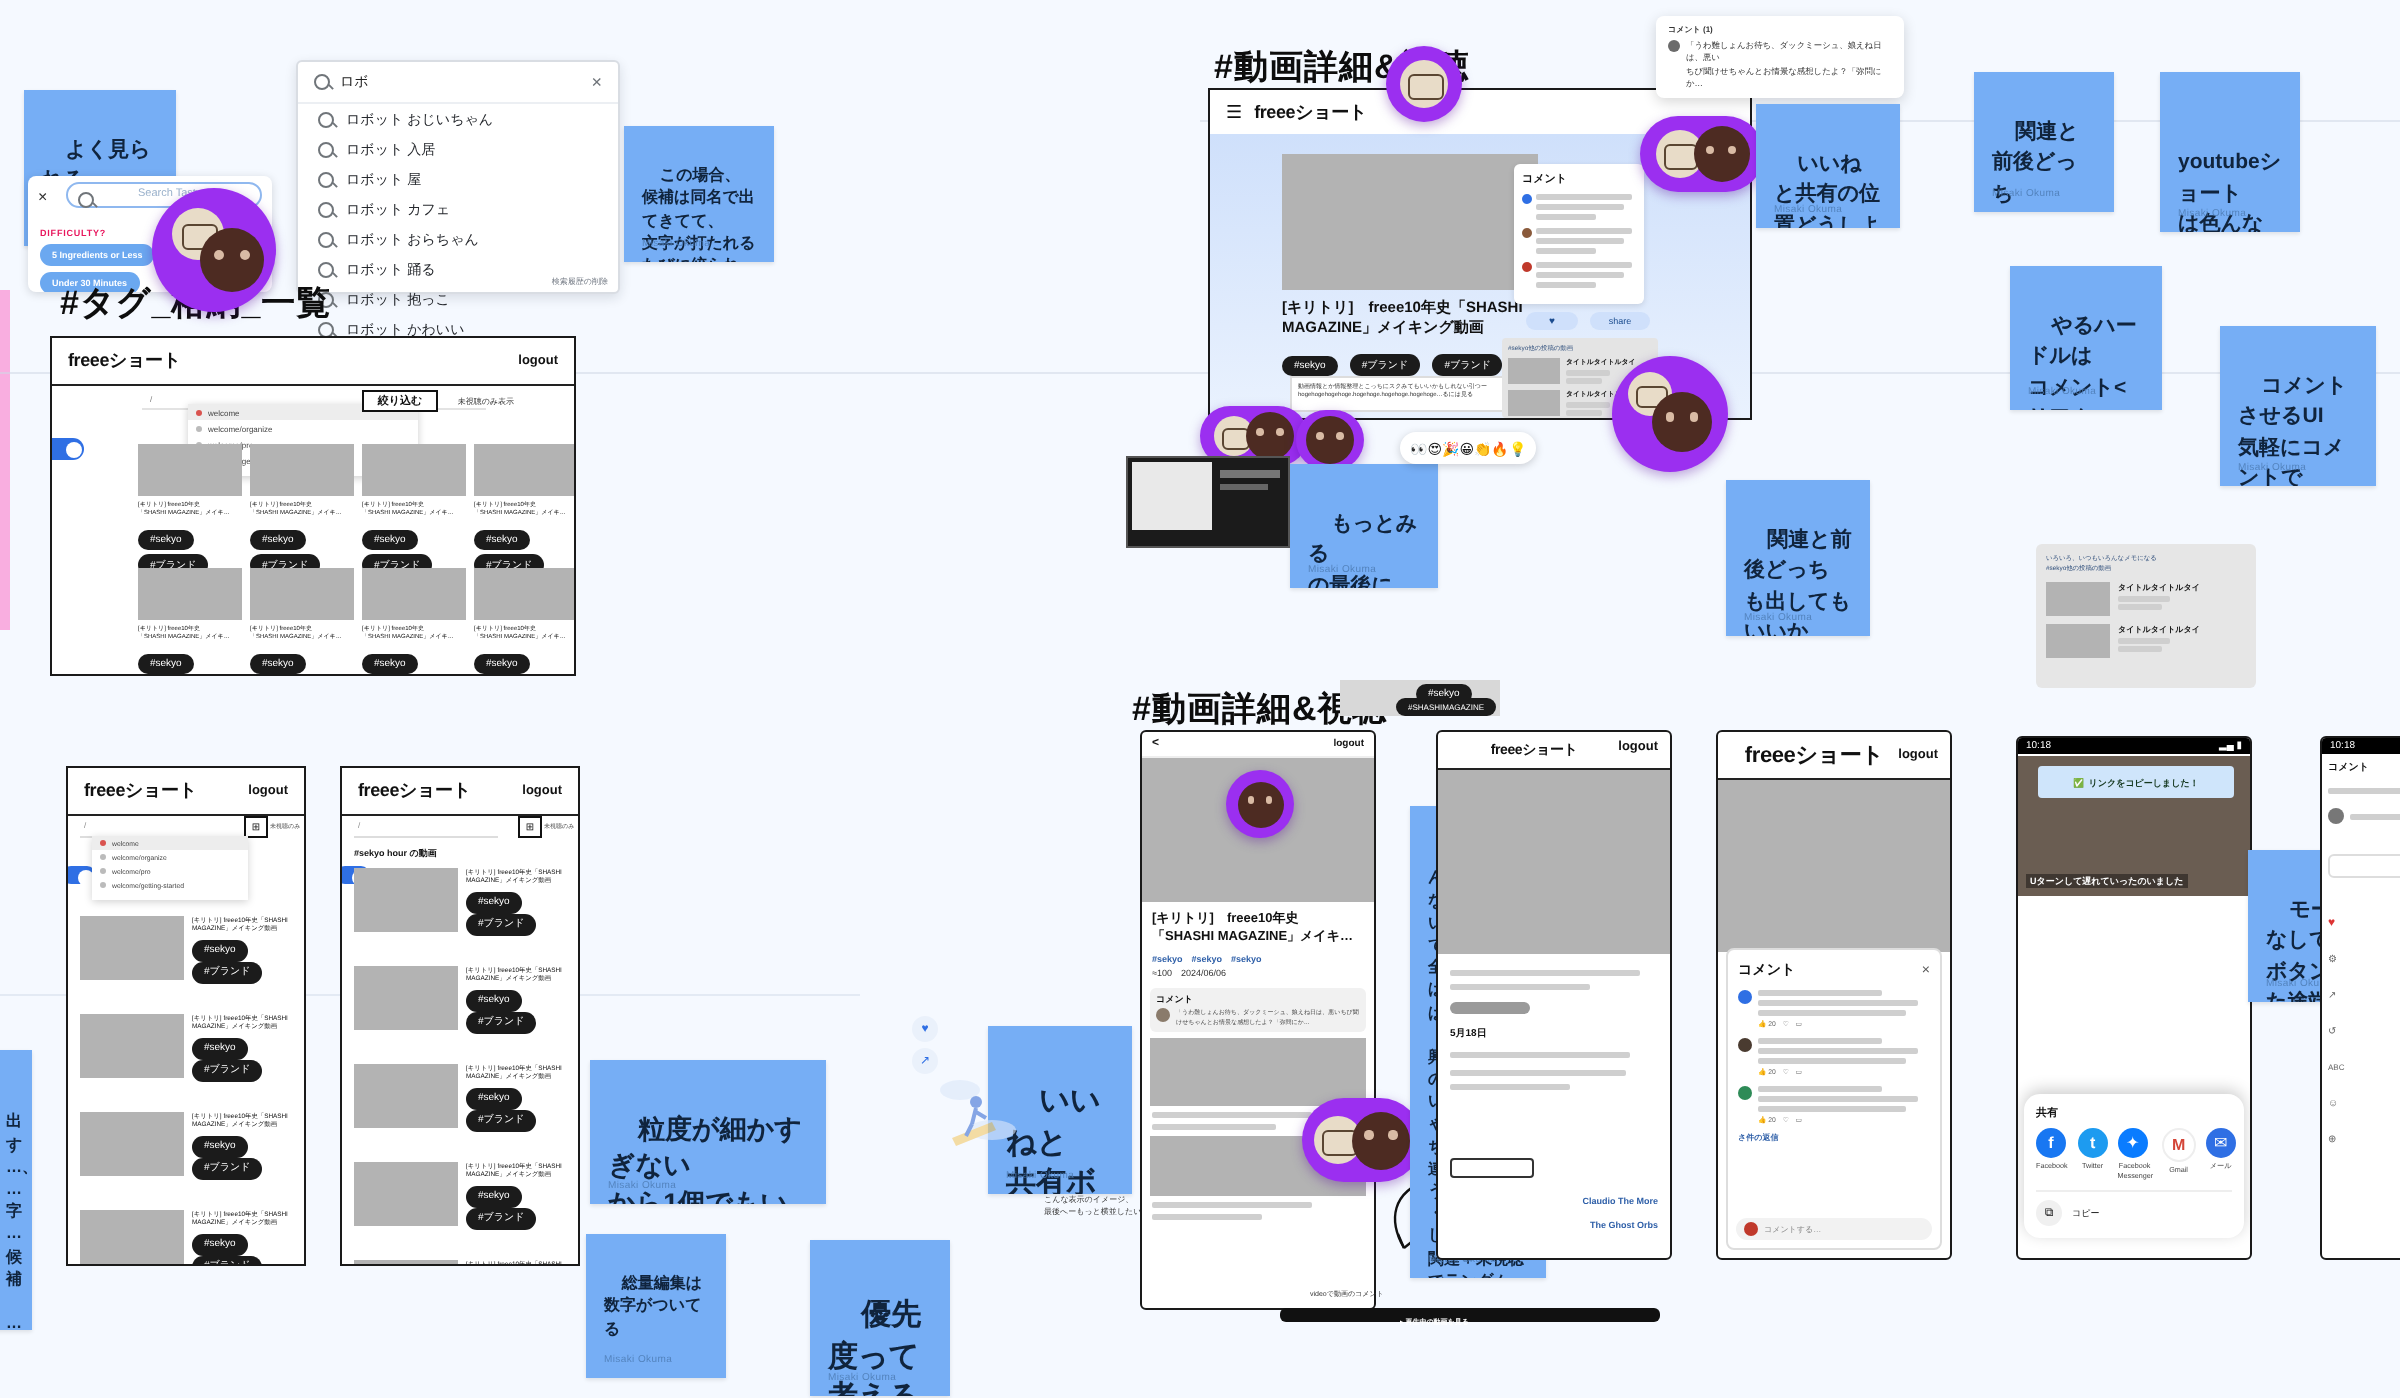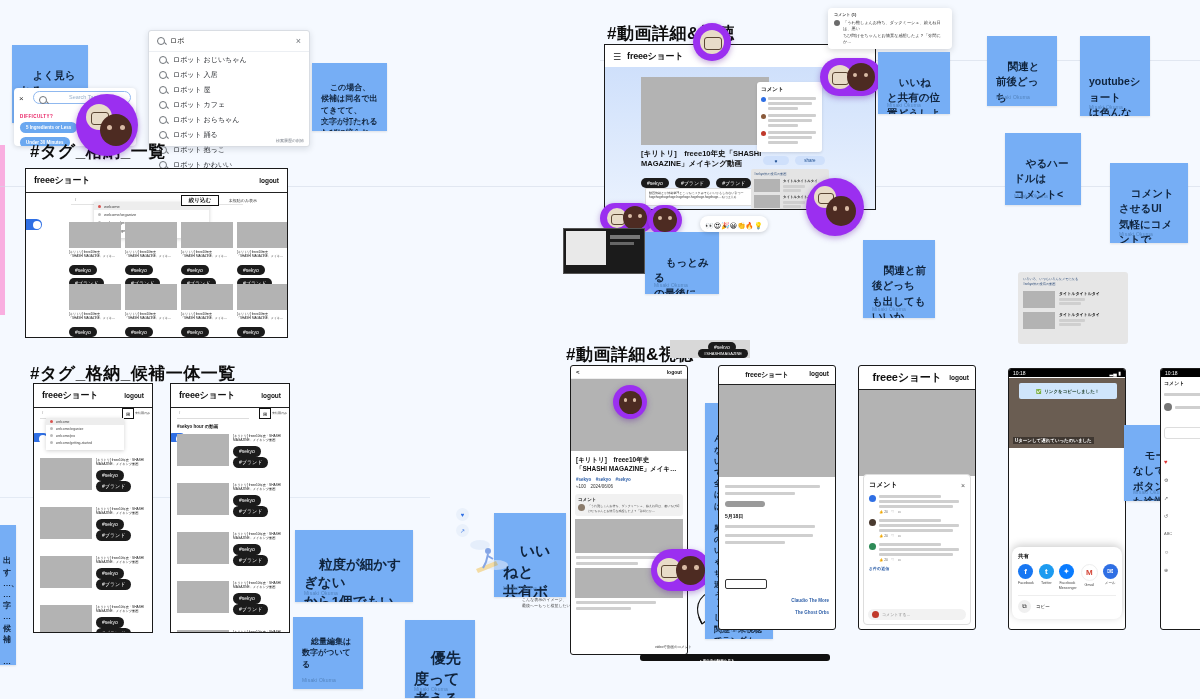--- a/index.html
+++ b/index.html
@@ -446,21 +446,20 @@
           <span class="ph" style="width:32px;height:17px;flex:none"></span>
           <span style="font-size:4px;font-weight:700">タイトルタイトルタイ<br><span class="bar" style="display:block;width:26px;margin-top:2px"></span><span class="bar" style="display:block;width:22px;margin-top:1px"></span></span>
         </div>
         <div style="display: flex; gap: 4px; margin-top: 4px;">
           <span class="ph" style="width:32px;height:17px;flex:none"></span>
           <span style="font-size:4px;font-weight:700">タイトルタイトルタイ<br><span class="bar" style="display:block;width:26px;margin-top:2px"></span><span class="bar" style="display:block;width:22px;margin-top:1px"></span></span>
         </div>
       </div>
   </div>
 
-  <div class="heading" style="left:30px;top:362px">#タグ_格納_候補一体一覧</div>
 
   <div class="frame" style="left:33px;top:383px;width:120px;height:250px">
     <div class="frame-head" style="border-bottom:1px solid #222">
       <span class="brand">freeeショート</span>
       <span class="logout">logout</span>
     </div>
     <div class="abs" style="left:6px;top:26px;width:72px;height:9px;border-bottom:1px solid #ddd;font-size:4px;color:#888;padding-left:2px">/</div>
     <div class="abs" style="left:88px;top:24px;width:12px;height:11px;border:1.2px solid #111;display:flex;align-items:center;justify-content:center;font-size:5px">⊞</div>
     <div class="abs" style="left:101px;top:27px;font-size:3px;color:#444">未視聴のみ</div>
     <div class="toggle abs" style="right:3px;top:25px;width:17px;height:9px"></div>

